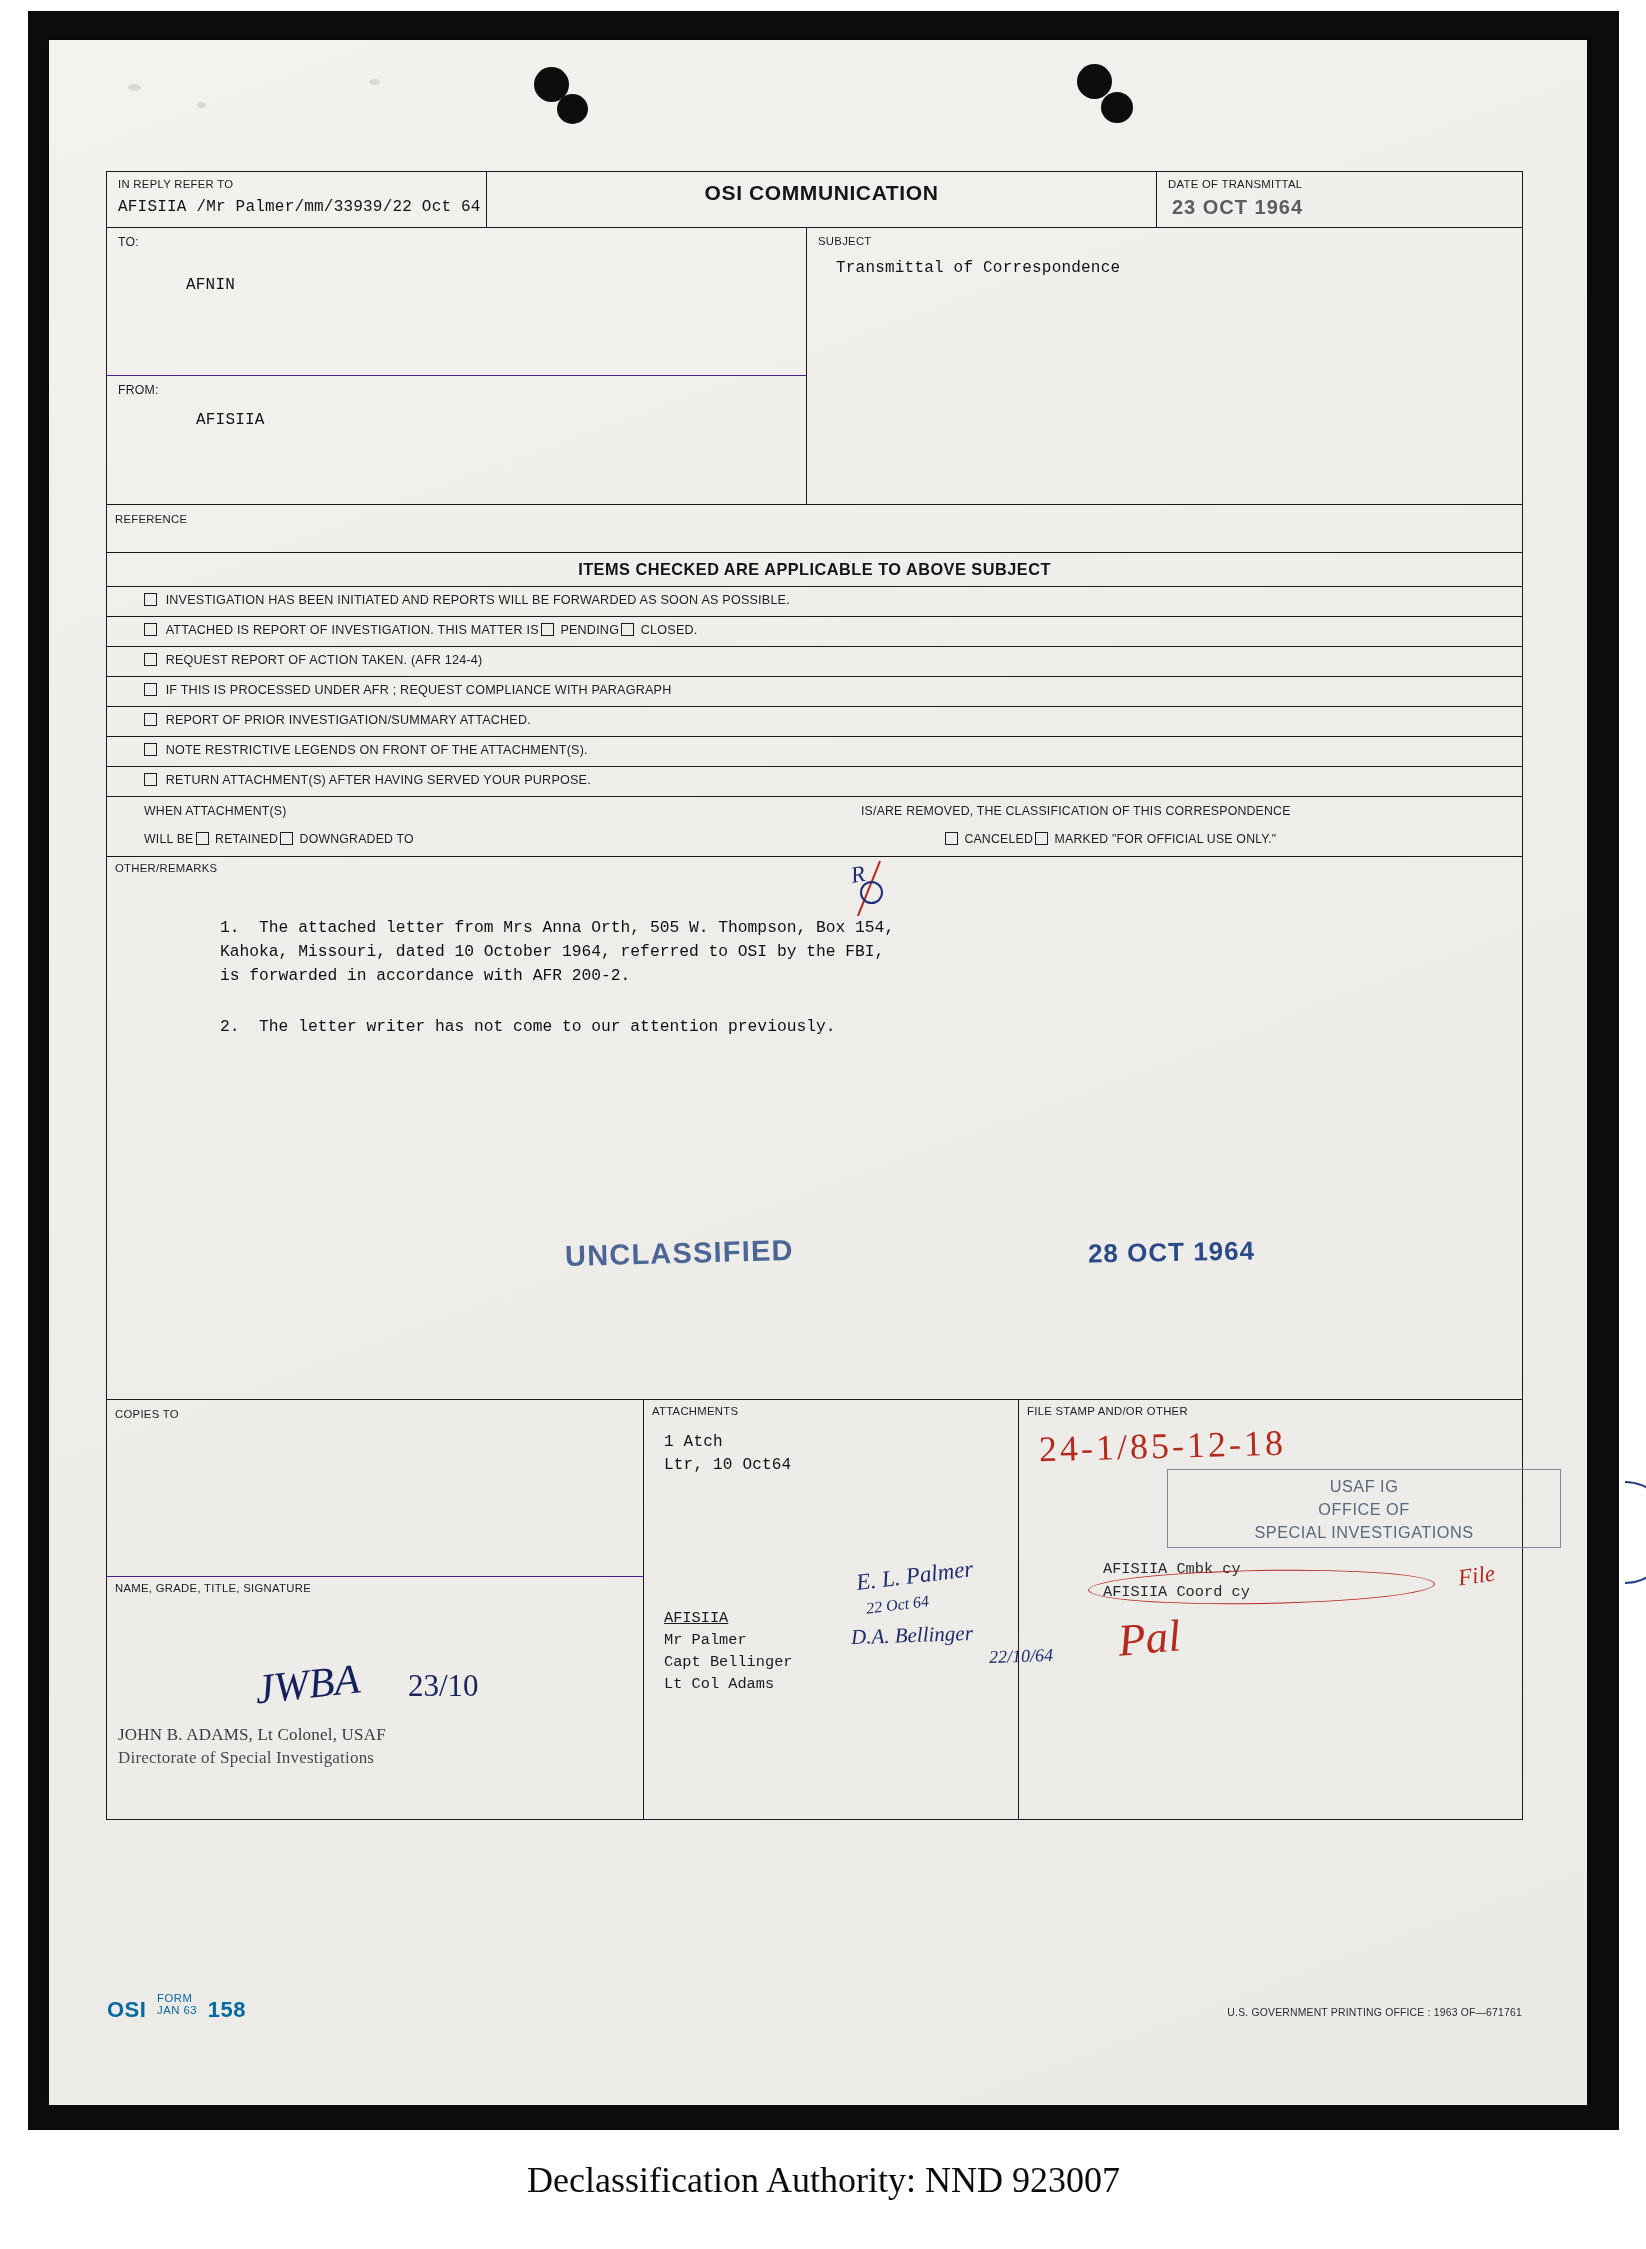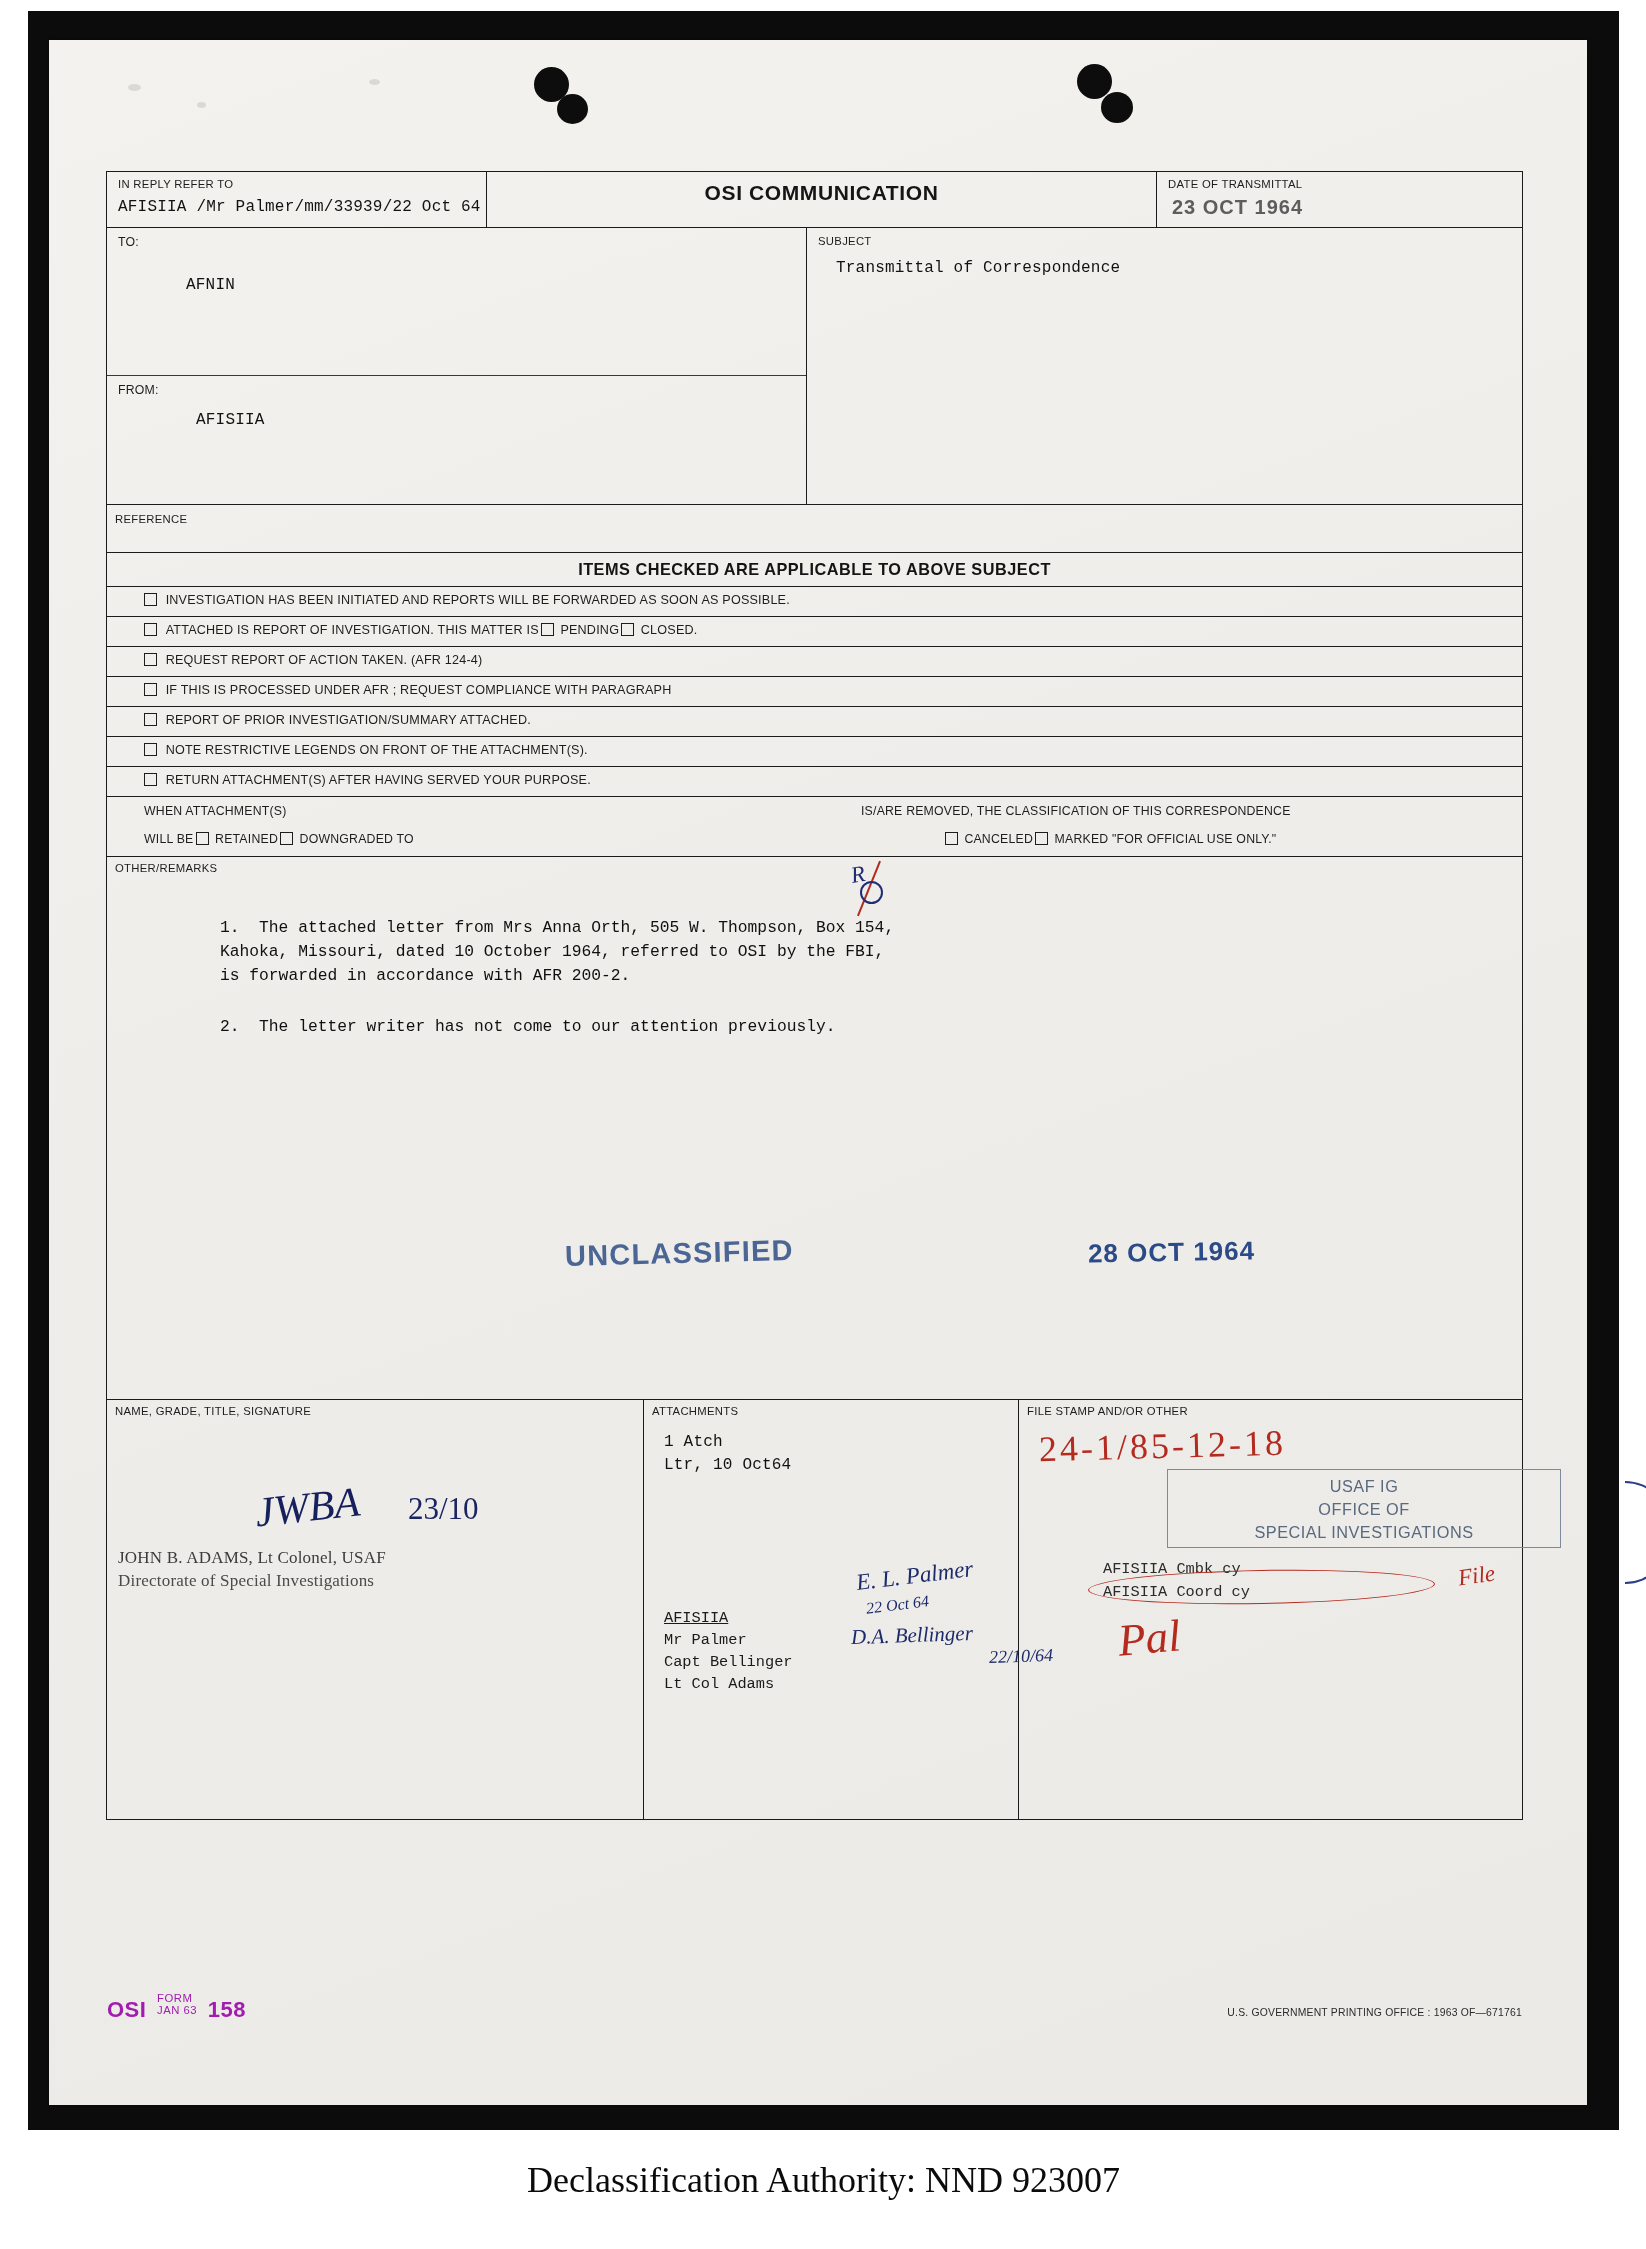--- a/index.html
+++ b/index.html
@@ -392,21 +392,21 @@
     left: 58px;
     top: 1952px;
     width: 1415px;
     height: 39px;
   }
   .osi-form {
     position: absolute;
     left: 0; top: 0;
     font-size: 22px;
     font-weight: bold;
-    color: #a21caf;
+    color: #0369a1;
     letter-spacing: 0.5px;
   }
   .osi-form .small {
     font-size: 11.3px;
     font-weight: normal;
     line-height: 12px;
     display: inline-block;
     vertical-align: 3px;
     margin: 0 4px;
   }
@@ -575,20 +575,24 @@
             <p>2.  The letter writer has not come to our attention previously.</p>
           </div>
 
           <div class="unclass">UNCLASSIFIED</div>
           <div class="recv-stamp">28 OCT 1964</div>
         </div>
       </div>
 
       <div class="row bt">
         <div class="cell br copies-cell">
+          <div class="cell bb copies-top">
+            <span class="lbl lbl-sm">COPIES TO</span>
+            <span class="type"></span>
+          </div>
           <div class="cell sig-cell">
             <span class="lbl lbl-sm">NAME, GRADE, TITLE, SIGNATURE</span>
             <span class="sig-scribble hand">JWBA</span>
             <span class="sig-date">23/10</span>
             <span class="sig-name">
               <span>JOHN B. ADAMS, Lt Colonel, USAF</span>
               <span class="l2">Directorate of Special Investigations</span>
             </span>
           </div>
         </div>

